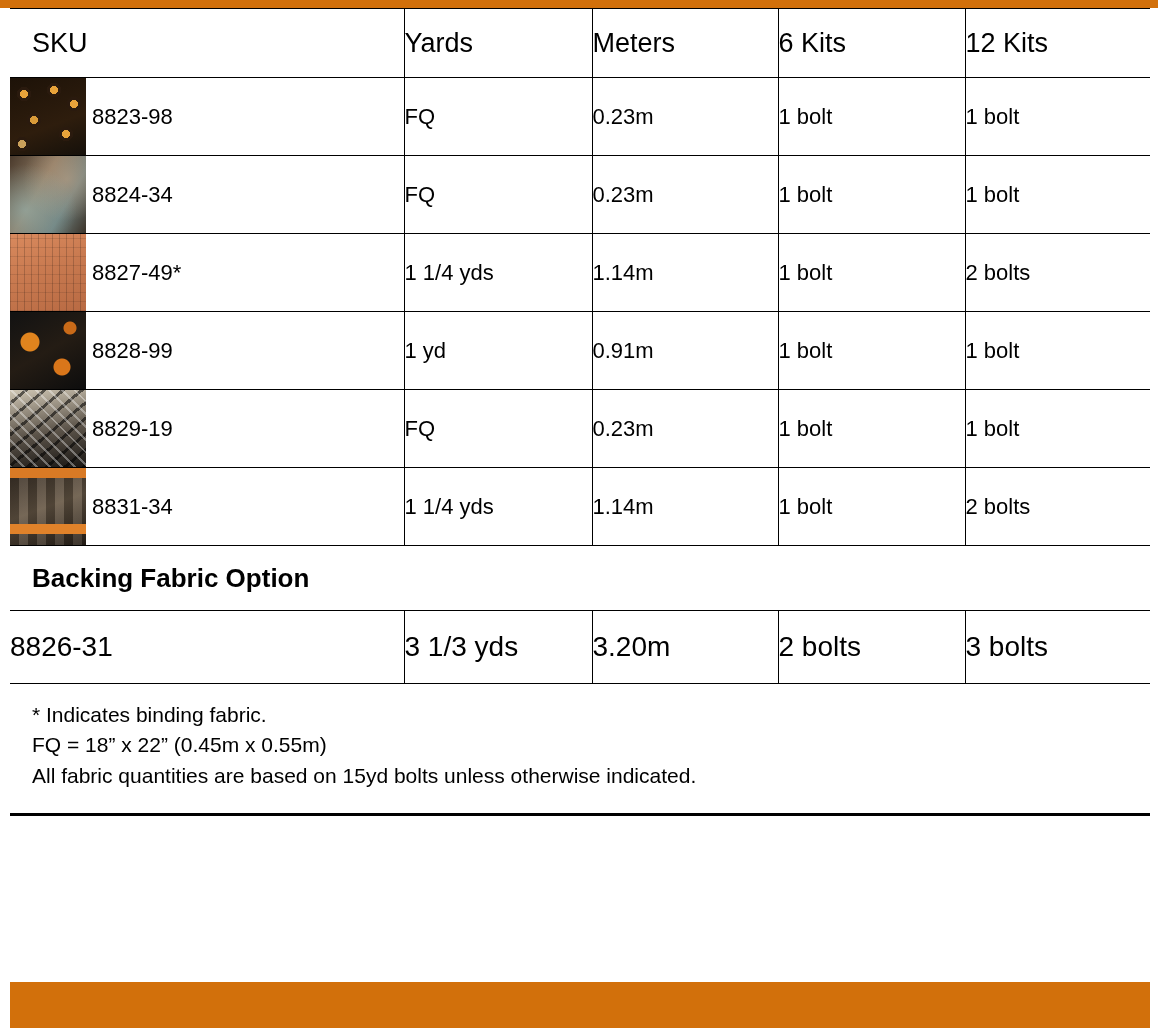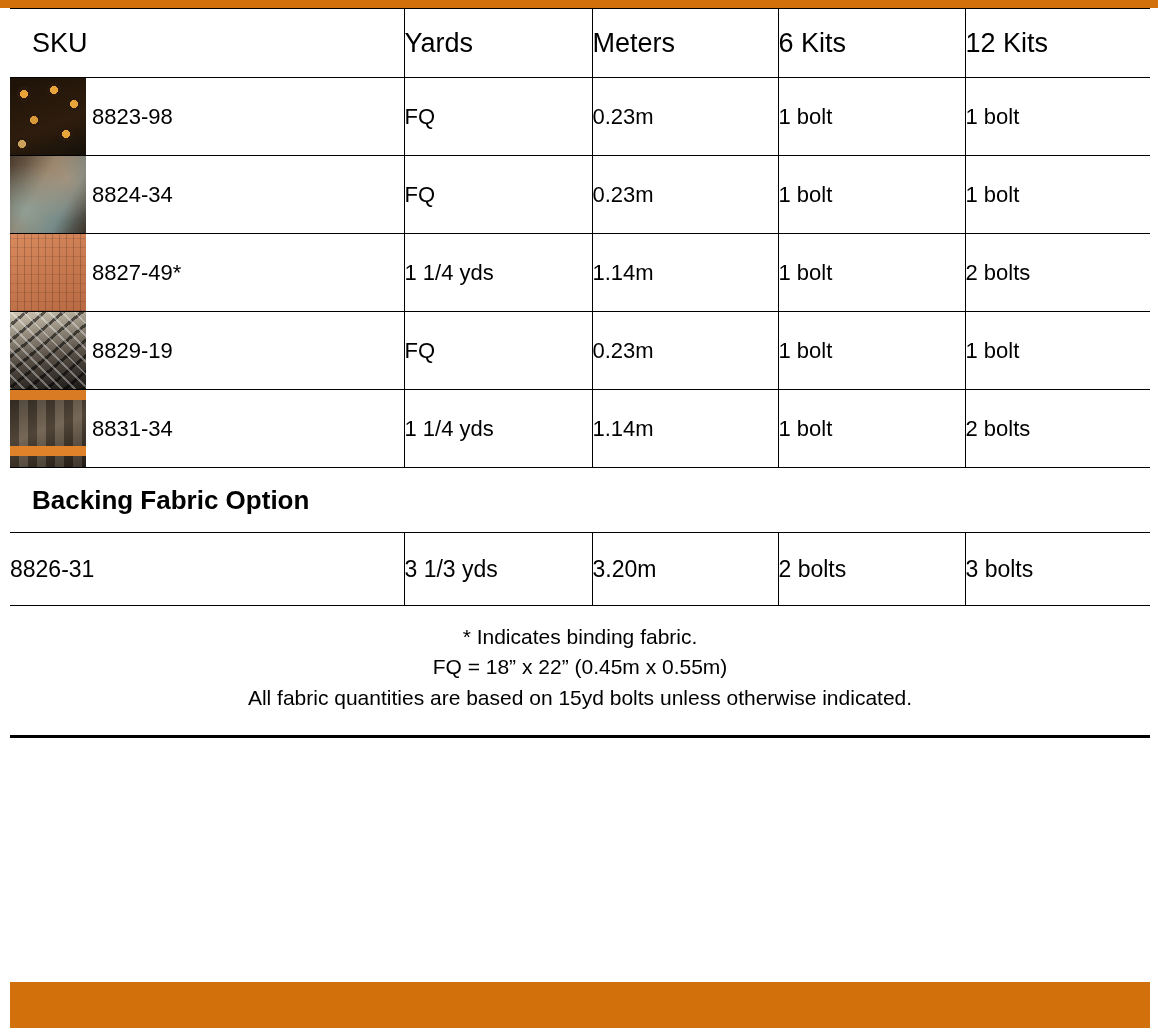--- a/index.html
+++ b/index.html
@@ -150,33 +150,33 @@
   tr.section-row td {
     height: 64px;
     font-size: 26px;
     padding-left: 22px;
     border-right: none !important;
     border-left: none !important;
     font-weight: bold;
   }
   tr.backing-row td {
     height: 72px;
-    font-size: 23px;
+    font-size: 28px;
   }
   td.backing-sku { padding-left: 22px; }
 
   tr.notes-row td {
     padding: 16px 22px 22px 22px;
     font-size: 21px;
     line-height: 1.45;
     border-right: none !important;
     border-left: none !important;
     border-bottom: 3px solid #000000;
   }
-  .note-line { display: block; text-align: center; }
+  .note-line { display: block; }
 </style>
 </head>
 <body>
 
 <div class="sheet">
 
   <div class="top-bar"></div>
 
   <table class="fabric-table">
     <colgroup>
@@ -226,20 +226,30 @@
         <td class="swatch-cell">
           <span class="swatch sw-8827"></span>
         </td>
         <td class="sku-cell vline">8827-49*</td>
         <td class="val-cell vline">1 1/4 yds</td>
         <td class="val-cell vline">1.14m</td>
         <td class="val-cell vline">1 bolt</td>
         <td class="val-cell">2 bolts</td>
       </tr>
 
+      <tr class="fabric-row">
+        <td class="swatch-cell">
+          <span class="swatch sw-8828"></span>
+        </td>
+        <td class="sku-cell vline">8828-99</td>
+        <td class="val-cell vline">1 yd</td>
+        <td class="val-cell vline">0.91m</td>
+        <td class="val-cell vline">1 bolt</td>
+        <td class="val-cell">1 bolt</td>
+      </tr>
 
       <tr class="fabric-row">
         <td class="swatch-cell">
           <span class="swatch sw-8829"></span>
         </td>
         <td class="sku-cell vline">8829-19</td>
         <td class="val-cell vline">FQ</td>
         <td class="val-cell vline">0.23m</td>
         <td class="val-cell vline">1 bolt</td>
         <td class="val-cell">1 bolt</td>

